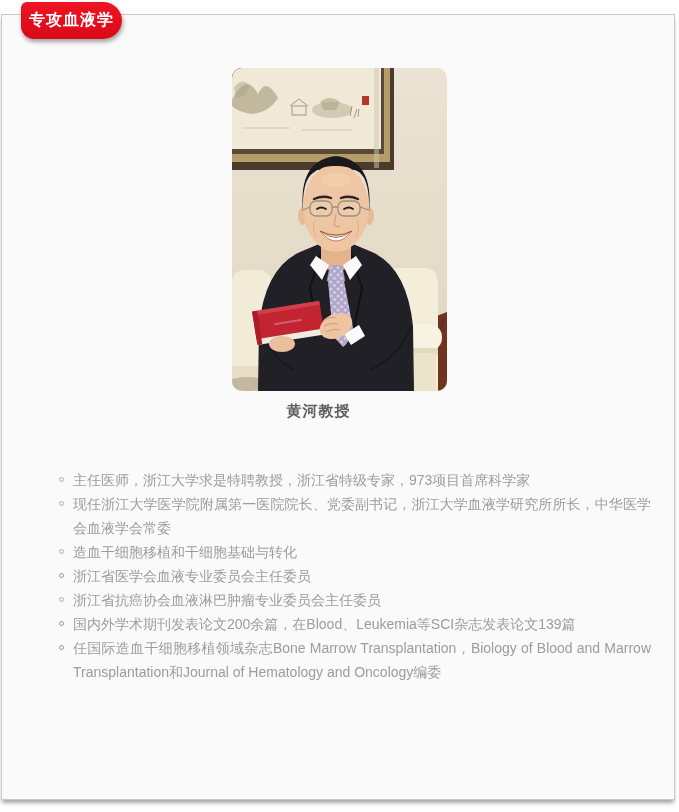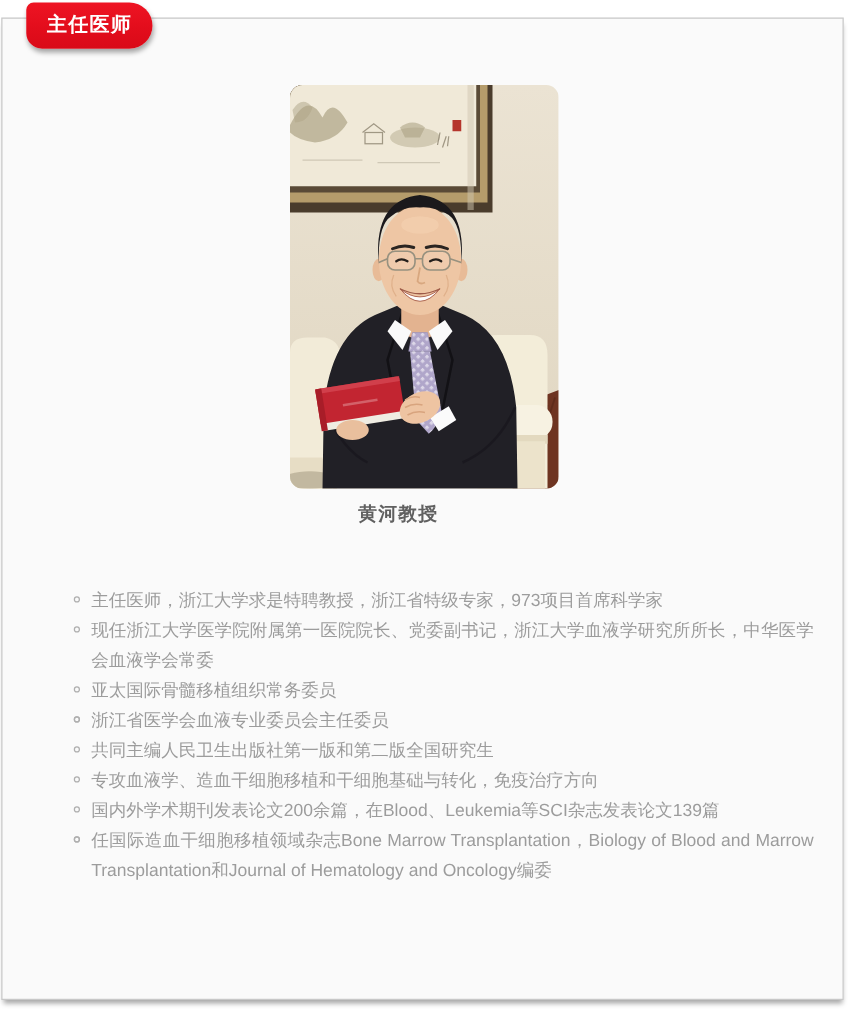--- a/index.html
+++ b/index.html
@@ -48,21 +48,21 @@
     border:1px solid #aeaeae;border-radius:50%;
     box-sizing:border-box;background:transparent;
   }
 </style>
 </head>
 <body>
 
 <div class="panel"></div>
 
 <div class="ribbon">
-  <span>主任医师</span>
+  <span>专攻血液学</span>
 </div>
 
 <div class="photo">
   <svg viewBox="0 0 215 323" xmlns="http://www.w3.org/2000/svg">
     <defs>
       <linearGradient id="wall" x1="0" y1="0" x2="0" y2="1">
         <stop offset="0" stop-color="#ebe3d3"></stop>
         <stop offset="1" stop-color="#e0d6c1"></stop>
       </linearGradient>
       <pattern id="tiePat" width="5" height="5" patternUnits="userSpaceOnUse" patternTransform="rotate(45)">
@@ -180,40 +180,39 @@
       <span>主任医师，浙江大学求是特聘教授，浙江省特级专家，973项目首席科学家</span>
     </li>
 
     <li>
       <span class="bullet"></span>
       <span>现任浙江大学医学院附属第一医院院长、党委副书记，浙江大学血液学研究所所长，中华医学会血液学会常委</span>
     </li>
 
     <li>
       <span class="bullet"></span>
-      <span>亚太国际骨髓移植组织常务委员</span>
+      <span>造血干细胞移植和干细胞基础与转化</span>
     </li>
 
     <li>
       <span class="bullet"></span>
     </li>
 
     <li>
       <span class="bullet"></span>
       <span>浙江省医学会血液专业委员会主任委员</span>
     </li>
 
     <li>
       <span class="bullet"></span>
-      <span>共同主编人民卫生出版社第一版和第二版全国研究生</span>
-    </li>
-
-    <li>
-      <span class="bullet"></span>
-      <span>专攻血液学、造血干细胞移植和干细胞基础与转化，免疫治疗方向</span>
+      <span>浙江省抗癌协会血液淋巴肿瘤专业委员会主任委员</span>
+    </li>
+
+    <li>
+      <span class="bullet"></span>
     </li>
 
     <li>
       <span class="bullet"></span>
       <span>国内外学术期刊发表论文200余篇，在Blood、Leukemia等SCI杂志发表论文139篇</span>
     </li>
 
     <li>
       <span class="bullet"></span>
     </li>

